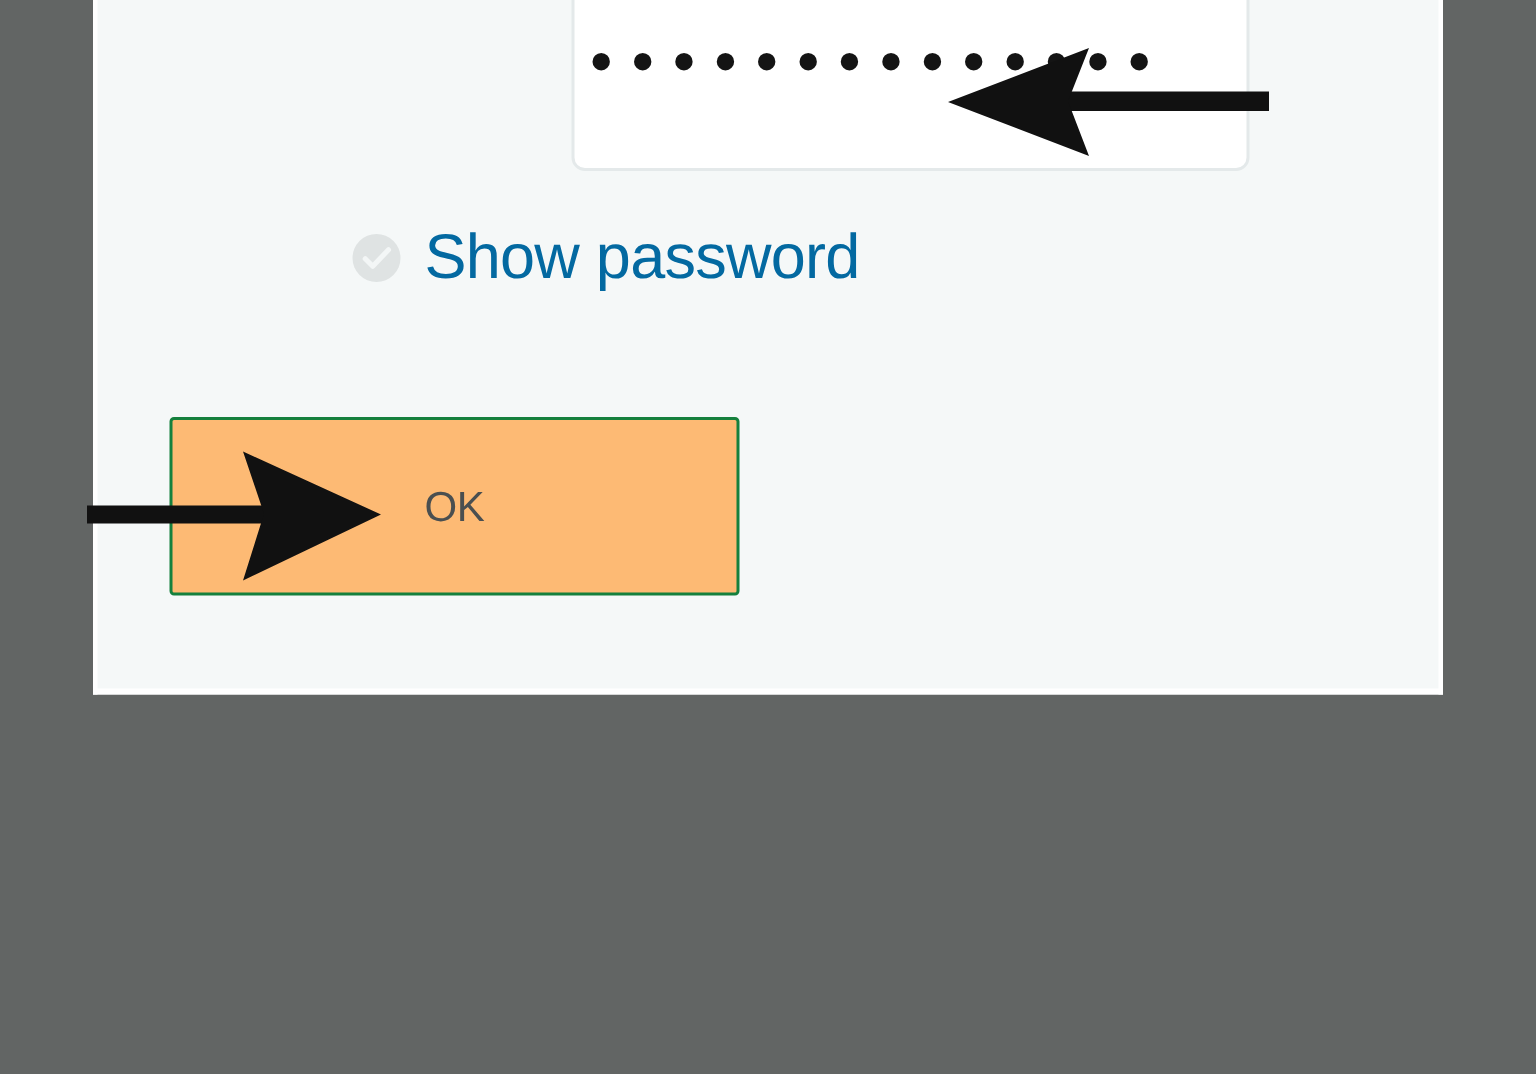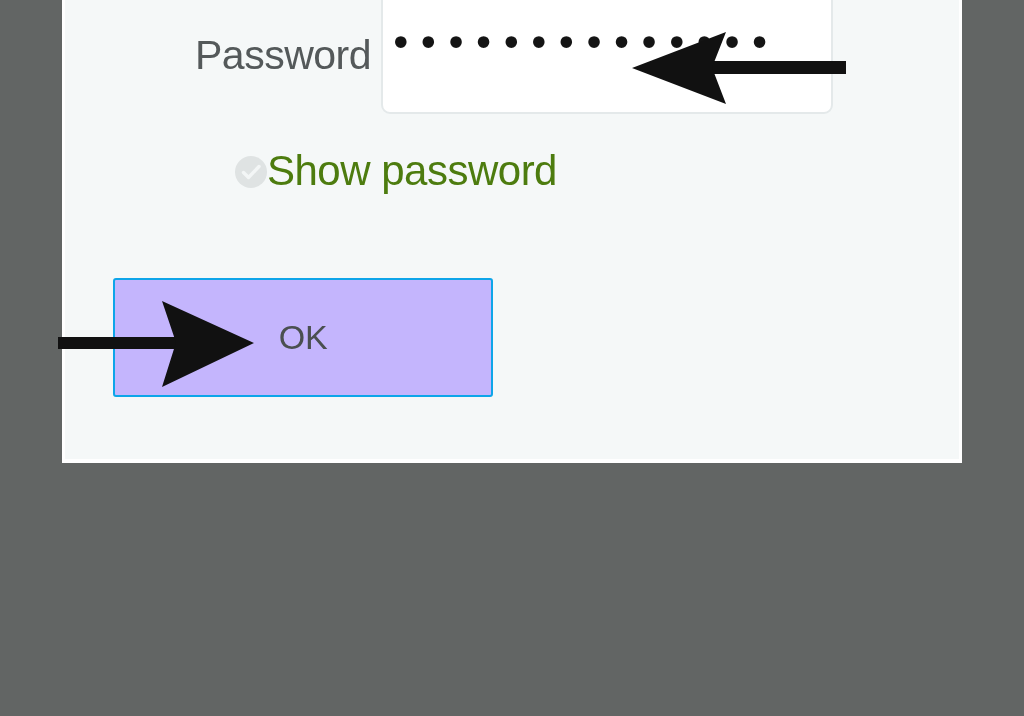--- a/index.html
+++ b/index.html
@@ -94,49 +94,49 @@
   #show-password-checkbox {
     position: absolute;
     left: 169px;
     top: 10px;
     width: 34px;
     height: 34px;
   }
 
   #show-password-label {
     position: absolute;
-    left: 202px;
+    left: 218px;
     top: 2px;
     font-size: 42px;
-    color: #4d7c0f;
+    color: #0369a1;
     letter-spacing: -0.5px;
     white-space: nowrap;
   }
 
   
   #button-row {
     position: absolute;
     left: 0;
     top: 288px;
     width: 100%;
     height: 130px;
   }
 
   .dialog-button {
     position: absolute;
     top: 0;
     height: 119px;
-    background: #c4b5fd;
-    border: 2px solid #0ea5e9;
+    background: #fdba74;
+    border: 2px solid #15803d;
     border-radius: 3px;
     box-sizing: border-box;
     display: flex;
     align-items: center;
     justify-content: center;
-    font-size: 34px;
+    font-size: 28px;
     color: #4a4f50;
     letter-spacing: -0.3px;
   }
 
   #ok-button {
     left: 48px;
     width: 380px;
   }
 
   #cancel-button {
@@ -166,21 +166,20 @@
 </style>
 </head>
 <body>
 
 <div id="backdrop"></div>
 
 <div id="dialog">
 
   <div id="password-row">
 
-    <div id="password-label">Password</div>
 
     <div id="password-input">
       <div id="password-dots">••••••••••••••</div>
     </div>
   </div>
 
   <div id="show-password-row">
     <span id="show-password-checkbox">
       <svg width="34" height="34" viewBox="0 0 34 34" aria-hidden="true">
         <circle cx="17" cy="17" r="16" fill="#dfe3e3"></circle>

